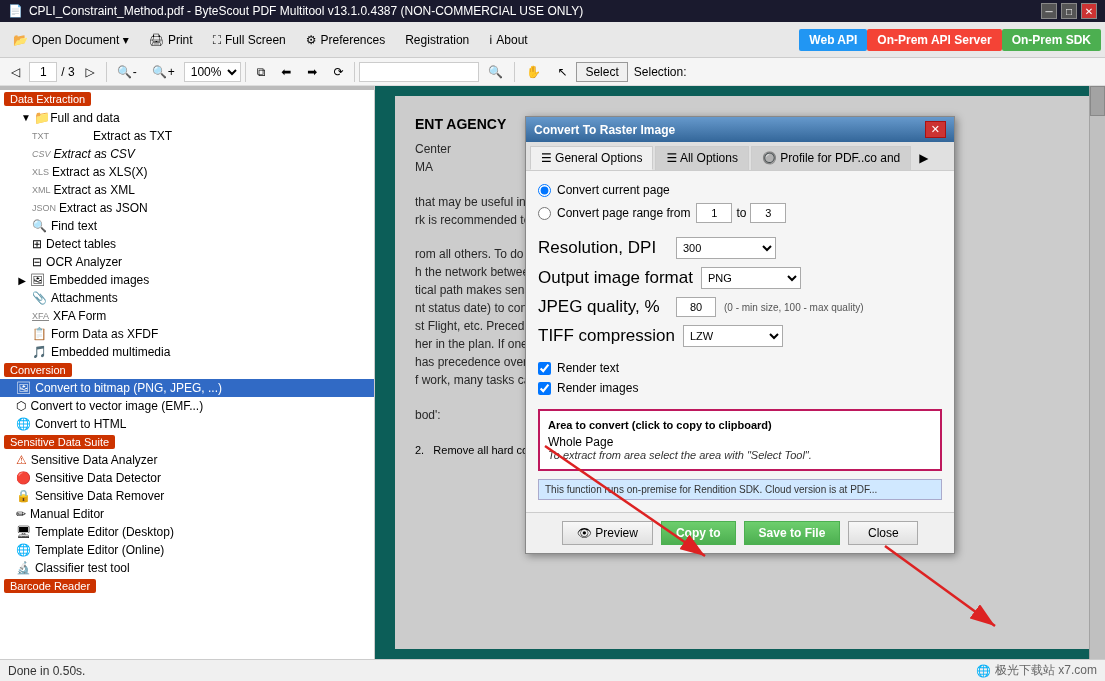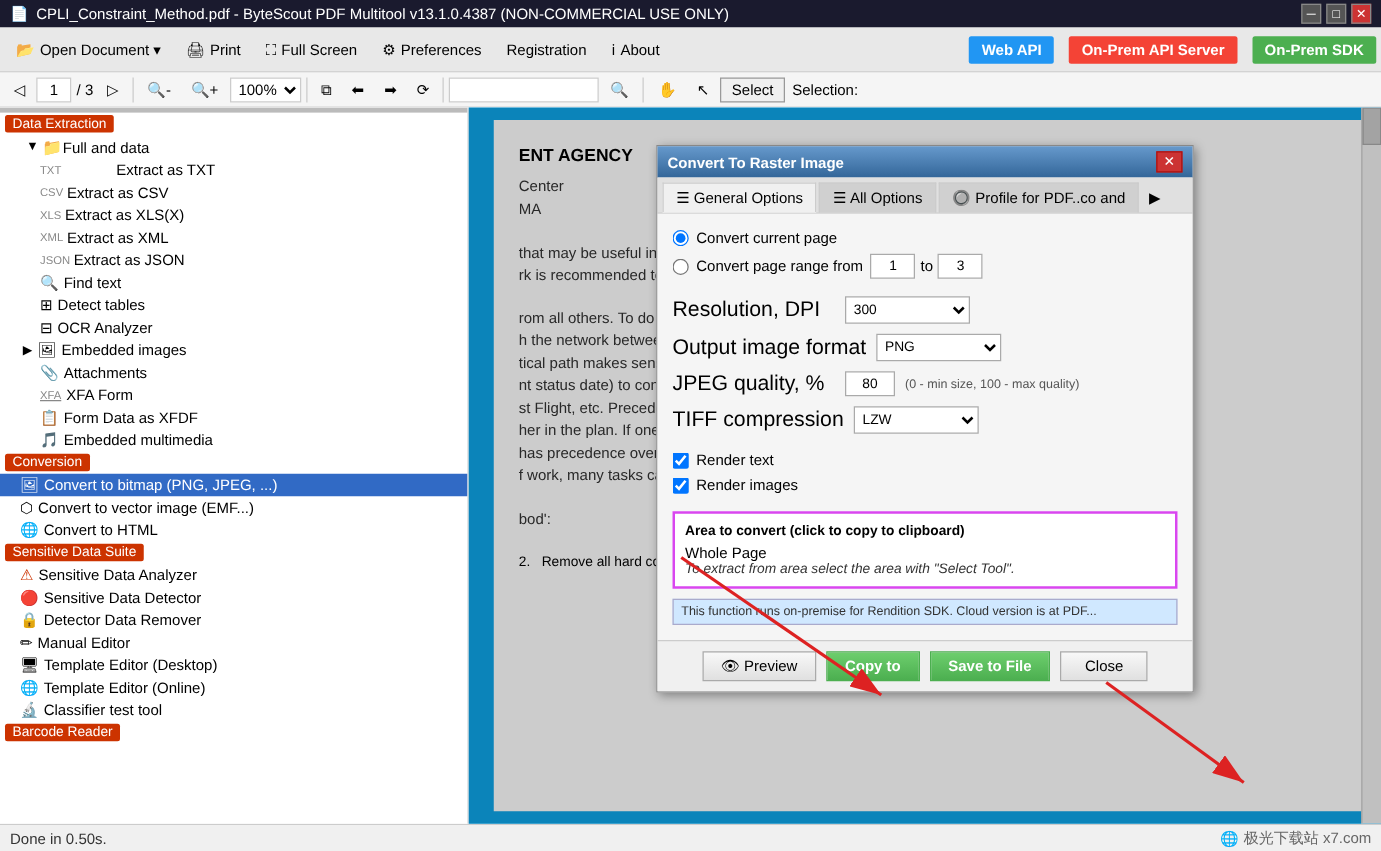--- a/index.html
+++ b/index.html
@@ -97,21 +97,21 @@
     }
     .cat-badge {
       display: inline-flex; align-items: center; justify-content: center;
       border-radius: 2px; padding: 1px 6px; font-size: 11px; font-weight: normal;
       color: white; margin-right: 4px;
     }
 
     
     .right-panel {
       flex: 1;
-      background: #0ea5e9;
+      background: #0f766e;
       position: relative;
       overflow: hidden;
     }
     .pdf-page {
       position: absolute;
       top: 10px;
       left: 20px;
       right: 10px;
       bottom: 10px;
       background: white;
@@ -197,21 +197,21 @@
     .dialog-body { padding: 12px; background: #f5f5f5; }
     .form-row { display: flex; align-items: center; margin-bottom: 8px; gap: 8px; }
     .form-label { min-width: 130px; font-size: 17px; }
     .form-select { height: 22px; border: 1px solid #aaa; background: white; padding: 0 2px; font-size: 11px; }
     .radio-row { display: flex; align-items: center; gap: 6px; margin-bottom: 6px; font-size: 11px; }
     .range-inputs { display: flex; align-items: center; gap: 4px; }
     .spinner-input { width: 36px; height: 20px; border: 1px solid #aaa; background: white; text-align: center; font-size: 11px; }
     .checkbox-row { display: flex; align-items: center; gap: 6px; margin-bottom: 6px; font-size: 11px; }
     .area-box {
       background: white;
-      border: 2px solid #d946ef;
+      border: 2px solid #be185d;
       padding: 8px;
       margin-bottom: 8px;
       font-size: 11px;
     }
     .area-title { font-weight: bold; font-size: 11px; margin-bottom: 4px; }
     .area-hint { font-style: italic; font-size: 11px; color: #333; }
     .dialog-footer {
       display: flex;
       justify-content: center;
       gap: 8px;
@@ -269,21 +269,21 @@
     <span>⚙</span>
     <span>Preferences</span>
   </div>
   <div class="menu-btn">
     <span>Registration</span>
   </div>
   <div class="menu-btn">
     <span>ℹ</span>
     <span>About</span>
   </div>
-  <div style="display:flex;gap:12px;margin-left:auto;">
+  <div style="display:flex;gap:0;margin-left:auto;">
     <button class="api-btn web">Web API</button>
     <button class="api-btn onprem">On-Prem API Server</button>
     <button class="api-btn sdk">On-Prem SDK</button>
   </div>
 </div>
 
 <div class="toolbar">
   <button class="toolbar-btn">◁</button>
   <div class="page-nav">
     <input class="page-input" value="1" style="">
@@ -330,21 +330,21 @@
         <div class="tree-item">
           <span style="width:16px;"></span>
           <span class="expand-icon">▼</span>
           <span class="folder-icon">📁</span>
           <span> Full and data</span>
         </div>
         <div class="tree-item" style="padding-left:32px;gap:41px;">
           <span style="color:#888;font-size:9px;margin-right:3px;">TXT</span>
           <span>Extract as TXT</span>
         </div>
-        <div class="tree-item" style="padding-left:32px;">
+        <div class="tree-item" style="padding-left:32px;font-style:italic;">
           <span style="color:#888;font-size:9px;margin-right:3px;">CSV</span>
           <span>Extract as CSV</span>
         </div>
         <div class="tree-item" style="padding-left:32px;">
           <span style="color:#888;font-size:9px;margin-right:3px;">XLS</span>
           <span>Extract as XLS(X)</span>
         </div>
         <div class="tree-item" style="padding-left:32px;">
           <span style="color:#888;font-size:9px;margin-right:3px;">XML</span>
           <span>Extract as XML</span>
@@ -413,21 +413,21 @@
         <div class="tree-item" style="padding-left:16px;">
           <span style="margin-right:4px;color:#cc3300;">⚠</span>
           <span>Sensitive Data Analyzer</span>
         </div>
         <div class="tree-item" style="padding-left:16px;">
           <span style="margin-right:4px;color:#cc3300;">🔴</span>
           <span>Sensitive Data Detector</span>
         </div>
         <div class="tree-item" style="padding-left:16px;">
           <span style="margin-right:4px;color:#cc8800;">🔒</span>
-          <span>Detector Data Remover</span>
+          <span>Sensitive Data Remover</span>
         </div>
         <div class="tree-item" style="padding-left:16px;">
           <span style="margin-right:4px;">✏</span>
           <span>Manual Editor</span>
         </div>
       </div>
 
       <div>
         <div class="tree-item" style="padding-left:16px;">
           <span style="margin-right:4px;">🖥</span>

